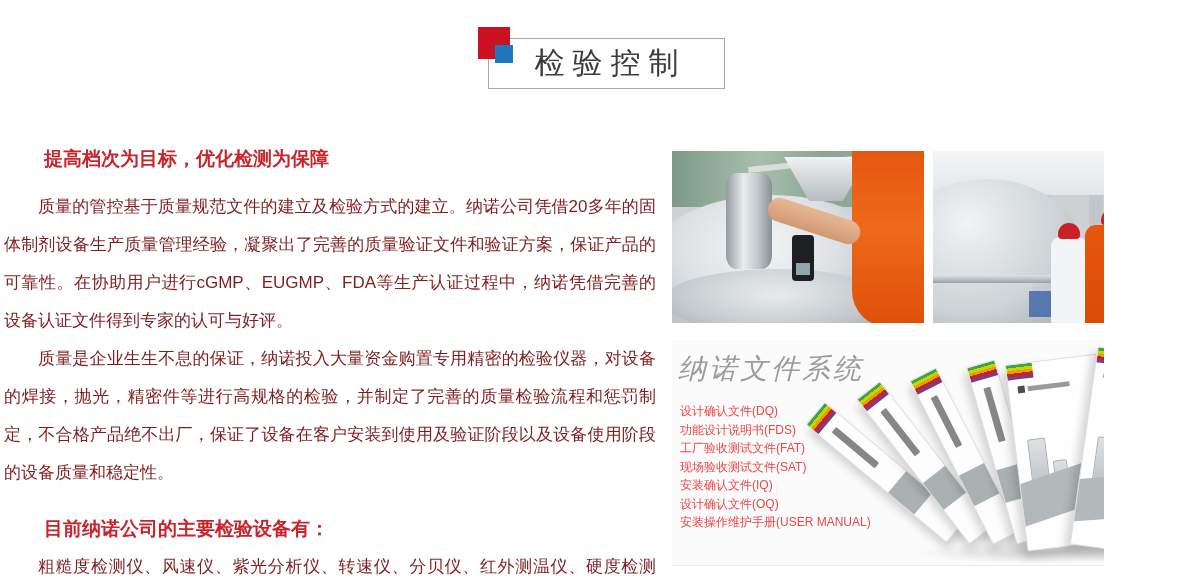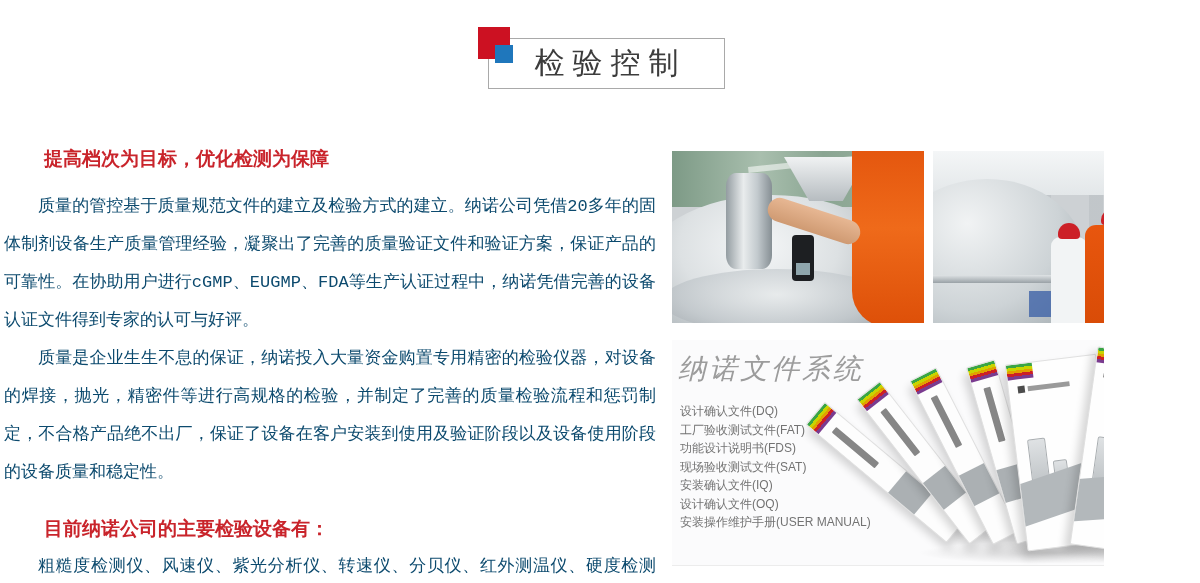--- a/index.html
+++ b/index.html
@@ -13,21 +13,21 @@
                border:1px solid #a9a9a9; background:#ffffff; display:flex;
                align-items:center; justify-content:center; z-index:1; }
   .title-text { font-size:30px; color:#3c3c3c; letter-spacing:8px; padding-left:8px; }
   .sq-red  { position:absolute; left:0;  top:0;  width:32px; height:32px; background:#cc1122; z-index:2; }
   .sq-blue { position:absolute; left:17px; top:18px; width:18px; height:18px; background:#1f77bc; z-index:3; }
 
   
   .article { position:absolute; left:4px; top:146px; width:652px; color:#3f3f3f; }
   .red-heading { font-size:19px; font-weight:bold; color:#c9242b; line-height:26px; margin-bottom:16px;margin-left:40px; }
   .red-heading.second { margin-top:24px; margin-bottom:6px; }
-  .article p { font-size:17px; line-height:38px; text-align:justify; text-indent:2em; color:#0c4a6e;font-family:Liberation Mono, monospace; }
+  .article p { font-size:17px; line-height:38px; text-align:justify; text-indent:2em; color:#7f1d1d; }
 
   
   .photo { position:absolute; top:151px; height:172px; overflow:hidden; background:#cdd1d4; }
   .photo-1 { left:672px; width:252px; }
   .photo-2 { left:933px; width:267px; }
   .p1-floor { position:absolute; left:0; top:0; width:100%; height:56px;
               background:linear-gradient(90deg,#7d9a86 0%,#a9bfae 35%,#8aa592 60%,#9db3a2 100%); }
   .p1-floor:after { content:""; position:absolute; left:30%; top:10px; width:45%; height:6px;
               background:rgba(255,255,255,.55); transform:rotate(-6deg); }
   .p1-dome { position:absolute; left:-34px; top:44px; width:268px; height:160px; border-radius:50%;
@@ -65,21 +65,21 @@
   .helmet.h1 { left:125px; top:72px; }
   .helmet.h2 { left:168px; top:58px; }
   .p2-blue { position:absolute; left:96px; bottom:6px; width:34px; height:26px; background:#3f63a8; opacity:.8; }
 
   
   .doc-section { position:absolute; left:672px; top:340px; width:528px; height:226px;
               background:#fbfbfc; border-bottom:1px solid #ececec; overflow:hidden; }
   .doc-title { position:absolute; left:6px; top:10px; font-family:"DejaVu Serif","Liberation Serif",serif;
               font-style:italic; font-size:28px; color:#9c9c9c; letter-spacing:3px; }
   .doc-list { position:absolute; left:8px; top:62px; list-style:none; }
-  .doc-list li { font-size:12px; line-height:18.5px; color:#737373; white-space:nowrap; }
+  .doc-list li { font-size:12px; line-height:18.5px; color:#ef4444; white-space:nowrap; }
 
   
   .books { position:absolute; left:215px; top:4px; width:313px; height:222px; }
   .books-shadow { position:absolute; left:30px; bottom:2px; width:270px; height:22px; border-radius:50%;
               background:radial-gradient(ellipse at center,rgba(0,0,0,.16) 0%,rgba(0,0,0,0) 70%); }
   .book { position:absolute; background:#fdfdfd; border:1px solid #e0e0e0; border-radius:2px;
               box-shadow:-5px 6px 9px rgba(0,0,0,.16); transform-origin:50% 90%; overflow:hidden; }
   .stripes { position:absolute; top:0; left:0; right:0; height:15px;
               background:linear-gradient(180deg,#3aa545 0 20%,#c8d400 20% 40%,#e2a000 40% 58%,#cc2027 58% 78%,#7a3b8f 78% 100%); }
   .spine-mark { position:absolute; top:24px; left:50%; width:7px; height:56px; margin-left:-4px;
@@ -150,22 +150,22 @@
     <div class="p2-worker-white"></div>
     <div class="p2-worker-orange"></div>
     <div class="helmet h1"></div>
     <div class="helmet h2"></div>
   </div>
 
   <div class="doc-section">
     <div class="doc-title">纳诺文件系统</div>
     <ul class="doc-list">
       <li>设计确认文件(DQ)</li>
+      <li>功能设计说明书(FDS)</li>
       <li>工厂验收测试文件(FAT)</li>
-      <li>功能设计说明书(FDS)</li>
       <li>现场验收测试文件(SAT)</li>
       <li>安装确认文件(IQ)</li>
       <li>设计确认文件(OQ)</li>
       <li>安装操作维护手册(USER MANUAL)</li>
     </ul>
 
     <div class="books">
       <div class="books-shadow"></div>
       <div class="book spine b1">
         <div class="stripes"></div>

